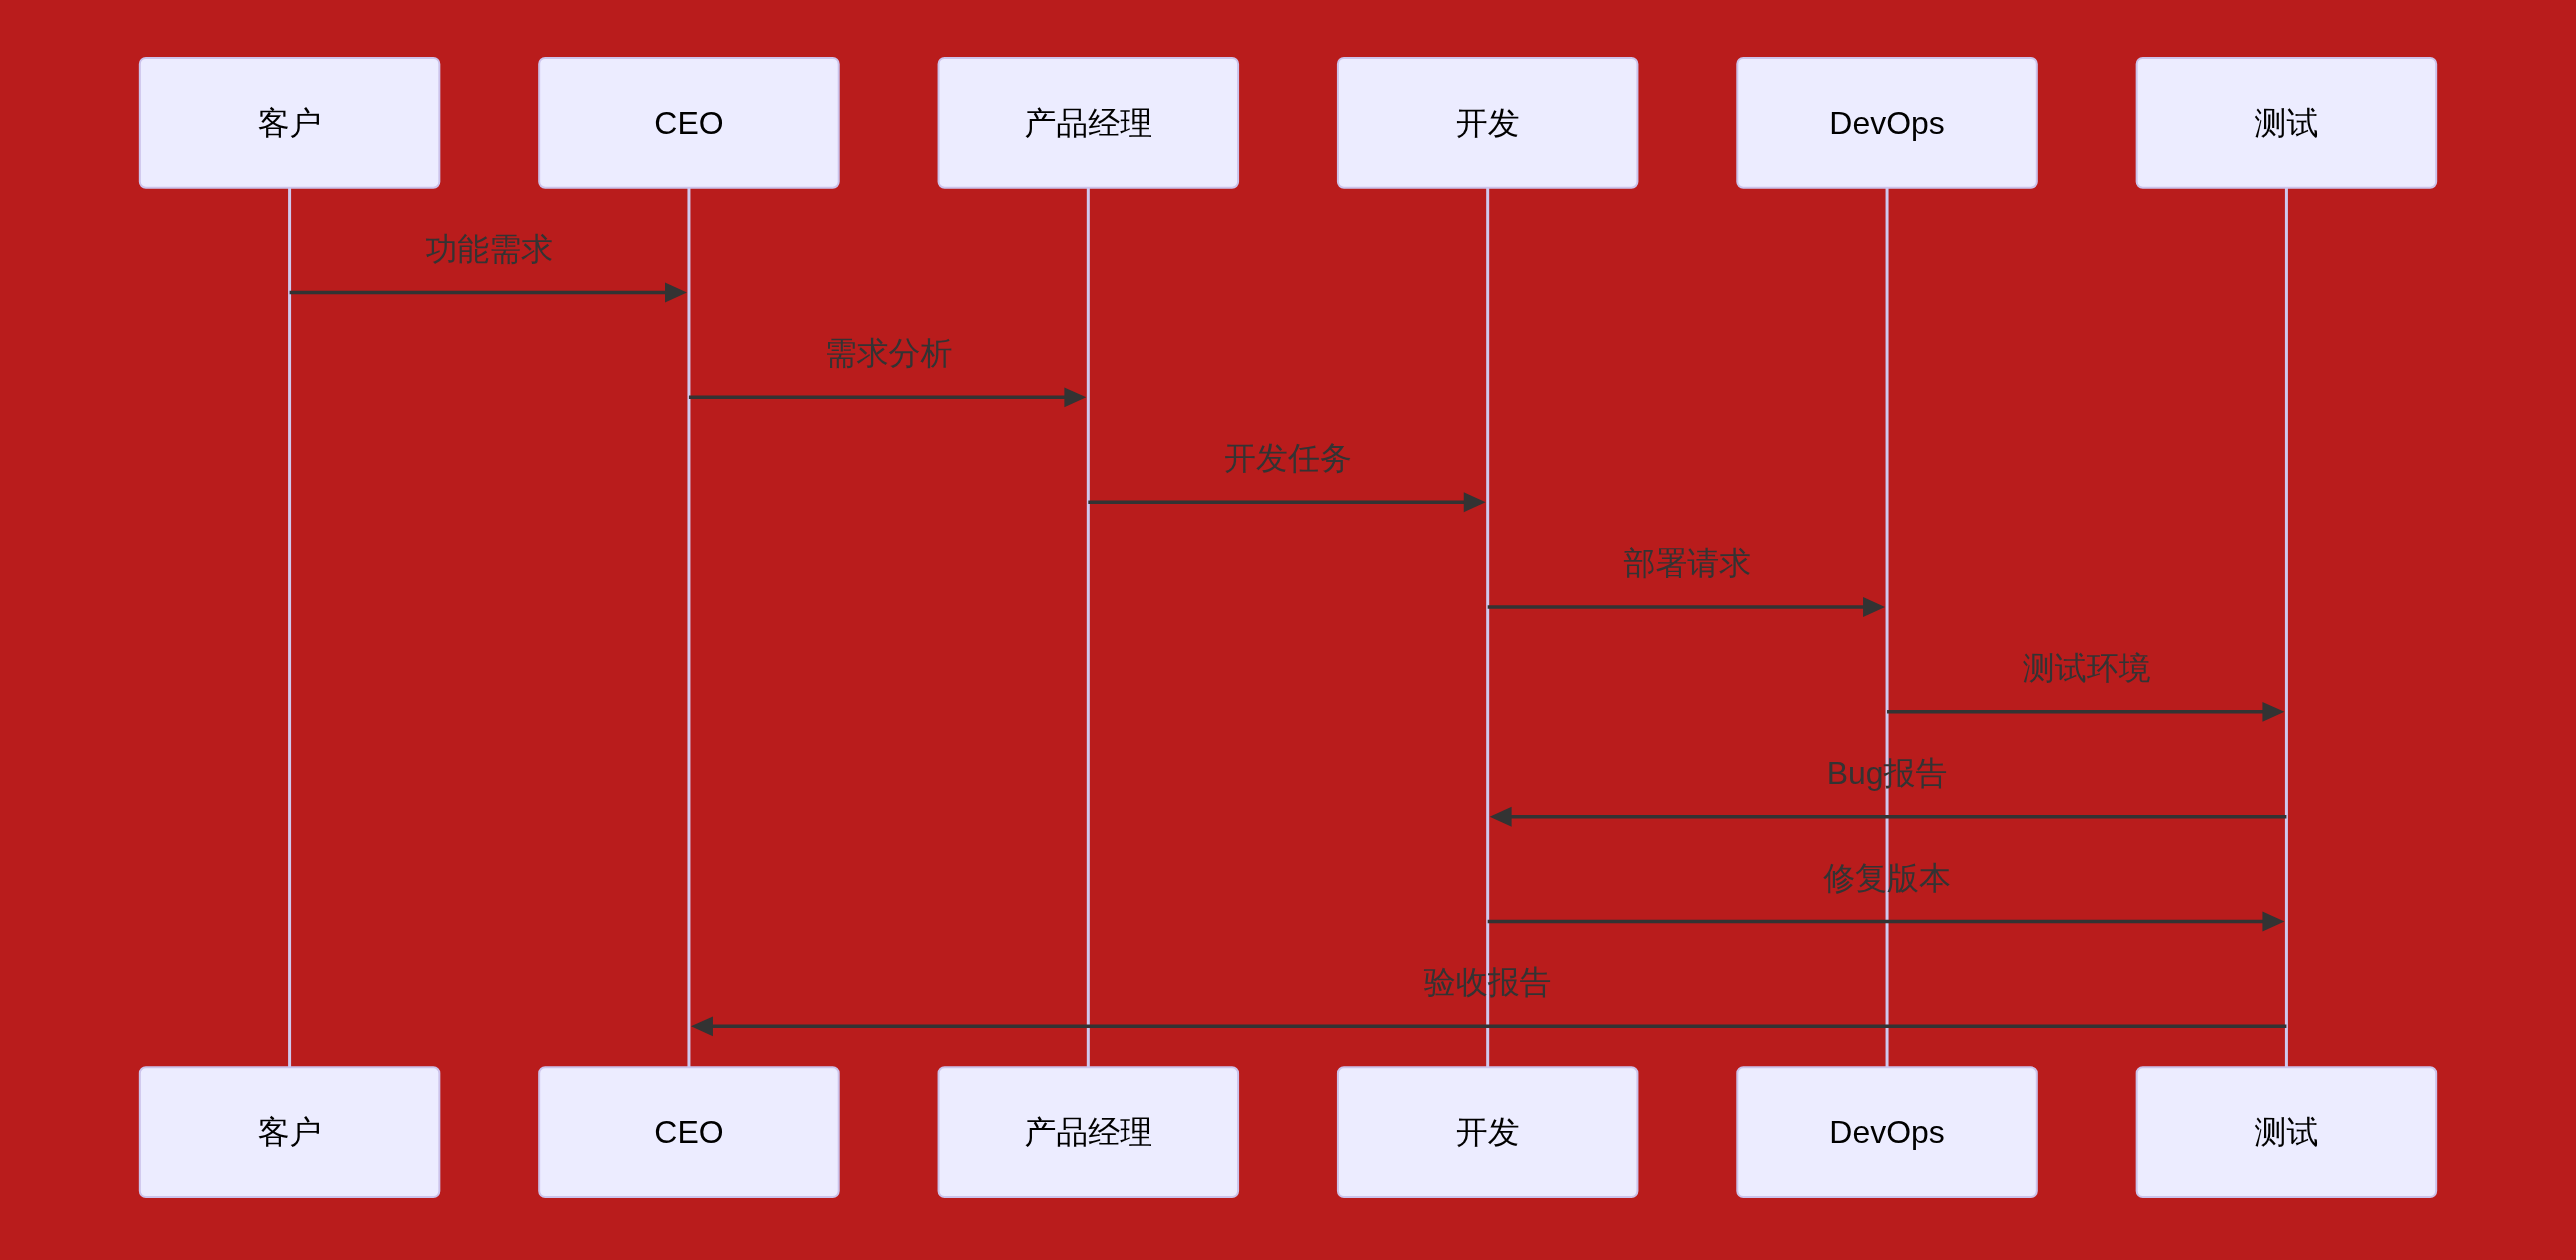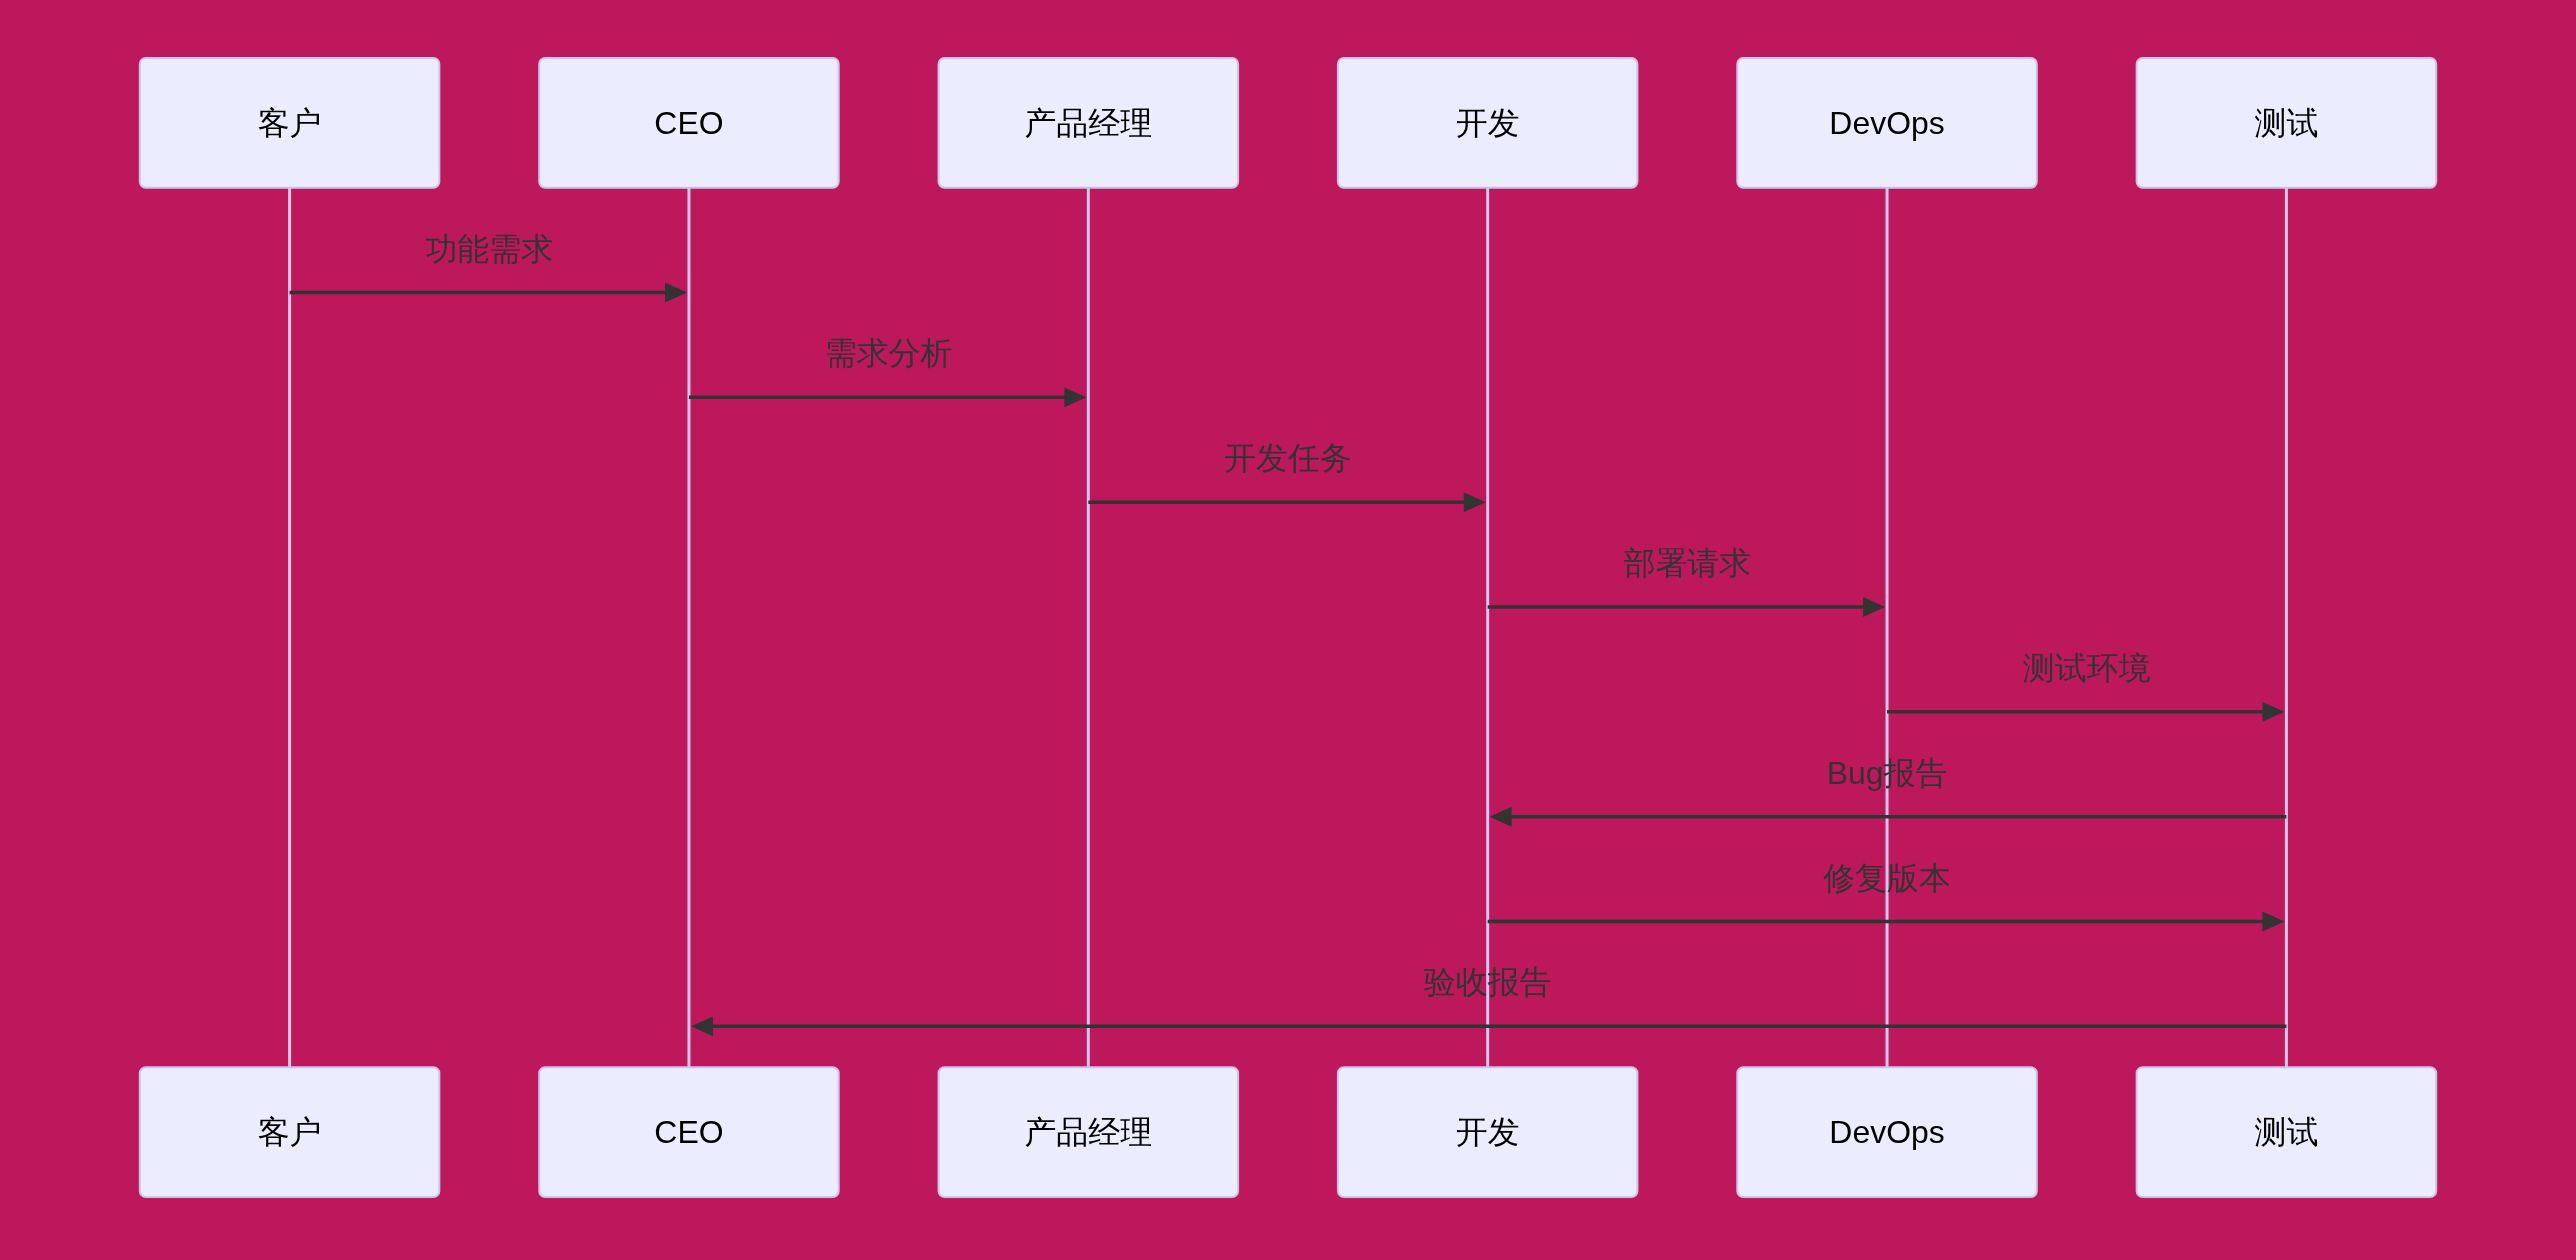--- a/index.html
+++ b/index.html
@@ -4,21 +4,21 @@
 <style>
   html, body {
     margin: 0;
     padding: 0;
     background: #ffffff;
   }
   .stage {
     position: relative;
     width: 2576px;
     height: 1260px;
-    background: #be185d;
+    background: #b91c1c;
     overflow: hidden;
     text-align: center;
   }
   svg {
     display: block;
     width: 2576px;
     height: 1260px;
     font-family: "Liberation Sans", "DejaVu Sans", sans-serif;
   }
   svg text {

